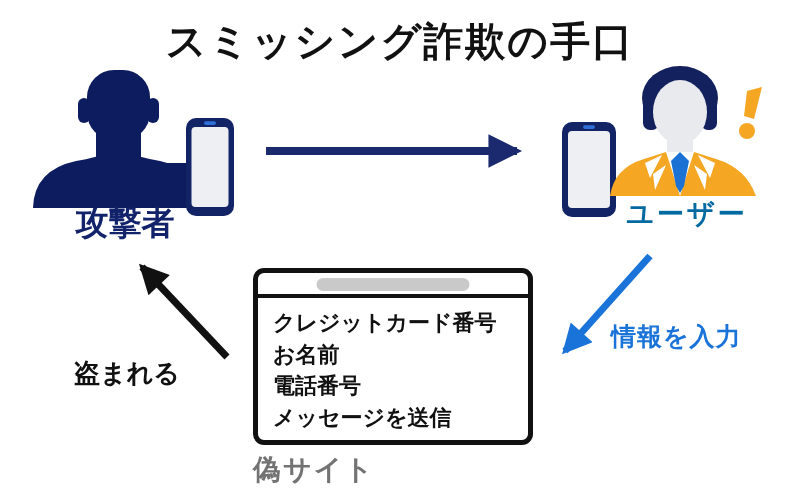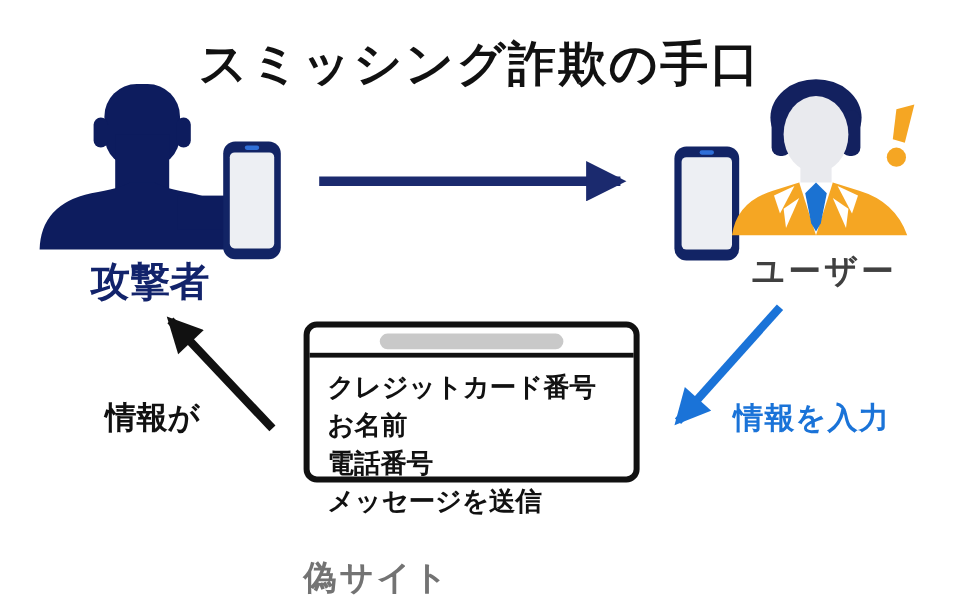--- a/index.html
+++ b/index.html
@@ -1,33 +1,33 @@
 <!DOCTYPE html>
 <html><head>
 <meta charset="utf-8">
 <style>
   html,body{margin:0;padding:0;background:#fff;}
   .canvas{
     position:relative;width:800px;height:500px;background:#ffffff;overflow:hidden;
     font-family:"Liberation Sans","DejaVu Sans",sans-serif;color:#111;
   }
   .layer{position:absolute;left:0;top:0;}
-  .txt{position:absolute;white-space:nowrap;font-weight:700;margin-top:12px;}
+  .txt{position:absolute;white-space:nowrap;font-weight:700;}
   .title{
     left:0;top:14px;width:800px;text-align:center;
     font-size:40px;letter-spacing:2px;color:#111;
   }
   .attacker-label{left:55px;top:201px;width:140px;text-align:center;font-size:33px;color:#12236b;}
-  .user-label{left:612px;top:196px;width:150px;text-align:center;font-size:27px;letter-spacing:3px;color:#404040;}
+  .user-label{left:612px;top:196px;width:150px;text-align:center;font-size:27px;letter-spacing:3px;color:#0369a1;}
   .send-label{left:262px;top:96px;width:258px;text-align:center;font-size:25px;letter-spacing:2px;color:#1b2a6e;}
   .enter-label{left:611px;top:320px;font-size:25px;letter-spacing:1px;color:#1a73d8;}
   .stolen-label{left:52px;top:318px;width:150px;text-align:center;font-size:26px;line-height:37px;color:#111;white-space:normal;}
   .fake-label{left:253px;top:451px;width:280px;text-align:left;font-size:28px;letter-spacing:2px;color:#737373;}
   .browser{
-    position:absolute;left:253px;top:268px;width:280px;height:134px;
+    position:absolute;left:253px;top:268px;width:280px;height:177px;
     box-sizing:border-box;border:5px solid #111;border-radius:11px;background:#fff;
   }
   .browser-bar{position:relative;height:21px;border-bottom:4px solid #111;}
   .browser-pill{
     position:absolute;left:50%;transform:translateX(-50%);top:5px;
     width:153px;height:13px;border-radius:7px;background:#c9c9c9;
   }
   .browser-body{padding:9px 6px 0 15px;}
   .browser-field{font-size:22px;font-weight:600;line-height:31.5px;color:#111;white-space:nowrap;}
 </style>
@@ -113,17 +113,18 @@
       <div class="browser-field">電話番号</div>
       <div class="browser-field">メッセージを送信</div>
     </div>
   </div>
 
   <div class="txt title">スミッシング詐欺の手口</div>
   <div class="txt attacker-label">攻撃者</div>
   <div class="txt user-label">ユーザー</div>
   <div class="txt enter-label">情報を入力</div>
   <div class="txt stolen-label">
-    <span>情報が</span><br>
+    <br>
+    <span>盗まれる</span>
   </div>
   <div class="txt fake-label">偽サイト</div>
 
 </div>
 
 </body></html>

